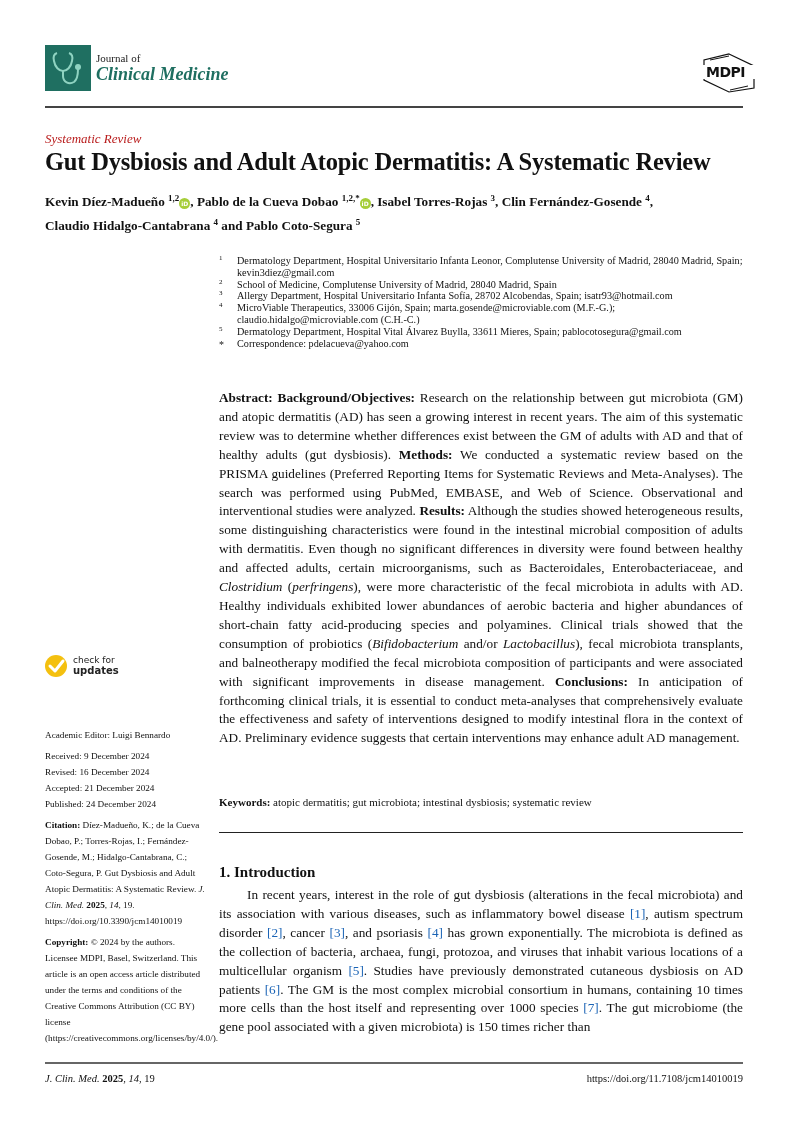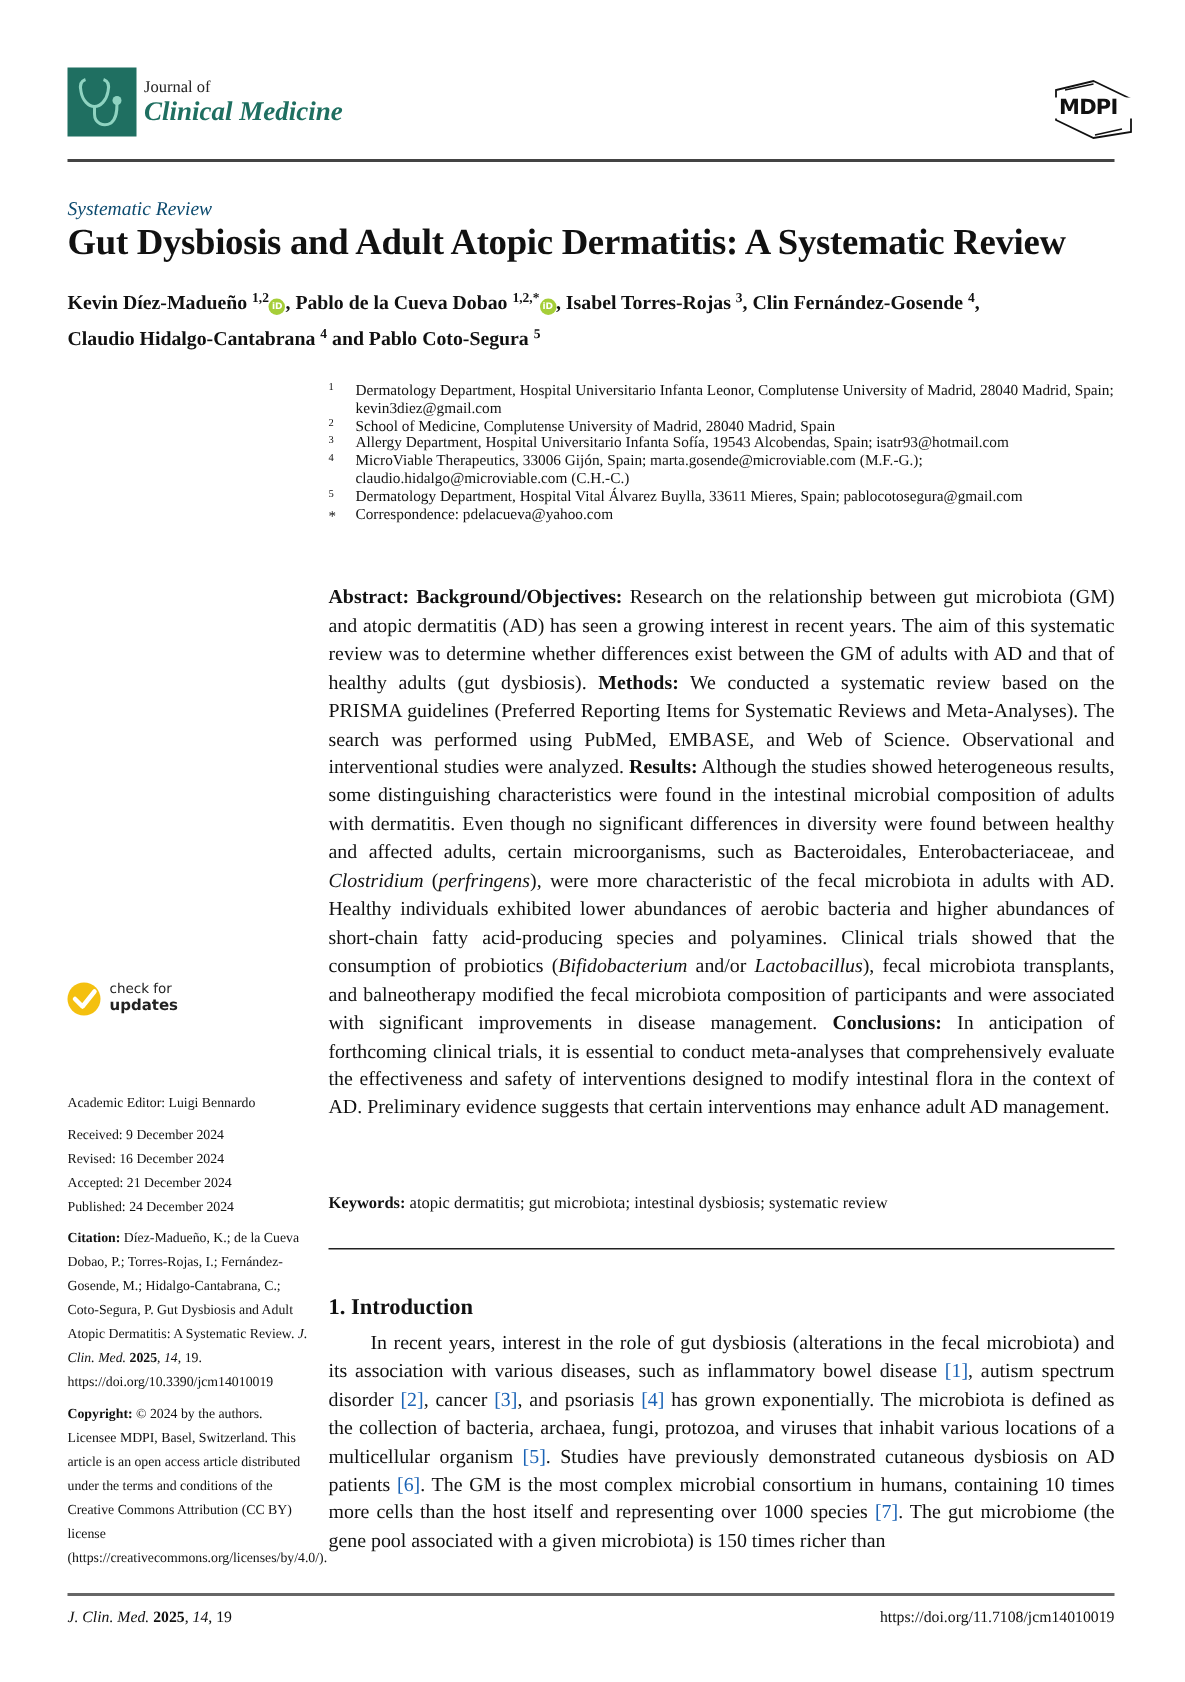--- a/index.html
+++ b/index.html
@@ -8,21 +8,21 @@
 
   
   .journal-logo { position: absolute; left: 45px; top: 45px; width: 46px; height: 46px; background: #1f6f61; }
   .journal-name { position: absolute; left: 96px; top: 52px; font-family: "Liberation Serif", serif; }
   .journal-of { font-size: 11px; color: #222; line-height: 12px; }
   .journal-title { font-size: 18px; font-style: italic; font-weight: bold; color: #1f6f61; line-height: 20px; }
   .mdpi-logo { position: absolute; left: 684px; top: 52px; width: 58px; height: 42px; margin-left: 16px; }
   .header-rule { position: absolute; left: 45px; top: 106px; width: 698px; height: 1.5px; background: #444; }
 
   
-  .article-type { position: absolute; left: 45px; top: 131px; font-family: "Liberation Serif", serif; font-style: italic; font-size: 13px; color: #0c4a6e; }
+  .article-type { position: absolute; left: 45px; top: 131px; font-family: "Liberation Serif", serif; font-style: italic; font-size: 13px; color: #b91c1c; }
   .article-title { position: absolute; left: 45px; top: 148px; font-family: "Liberation Serif", serif; font-weight: bold; font-size: 24.5px; color: #111; letter-spacing: -0.2px; }
   .authors { position: absolute; left: 45px; top: 188px; width: 705px; font-family: "Liberation Serif", serif; font-weight: bold; font-size: 13.2px; line-height: 21px; color: #111; }
   .authors sup { font-size: 9px; font-weight: bold; vertical-align: 5px; }
   .orcid { display: inline-block; width: 11px; height: 11px; border-radius: 50%; background: #a6ce39; color: #fff; font-size: 6px; line-height: 11px; text-align: center; vertical-align: 0px; font-family: "DejaVu Sans", sans-serif; font-weight: bold; }
 
   
   .affils { position: absolute; left: 219px; top: 255px; width: 530px; font-family: "Liberation Serif", serif; font-size: 10.2px; line-height: 11.8px; color: #111; }
   .affil { position: relative; padding-left: 18px; }
   .affil .num { position: absolute; left: 0; top: -2px; font-size: 7px; }
   .affil .star { position: absolute; left: 0; top: 1px; font-size: 10px; }
@@ -91,21 +91,21 @@
   <sup>4</sup><span>, </span><br>
   <span>Claudio Hidalgo-Cantabrana</span>
   <sup>4</sup><span> and </span>
   <span>Pablo Coto-Segura</span>
   <sup>5</sup>
 </div>
 
 <div class="affils">
   <div class="affil"><span class="num">1</span><span>Dermatology Department, Hospital Universitario Infanta Leonor, Complutense University of Madrid, 28040 Madrid, Spain; kevin3diez@gmail.com</span></div>
   <div class="affil"><span class="num">2</span><span>School of Medicine, Complutense University of Madrid, 28040 Madrid, Spain</span></div>
-  <div class="affil"><span class="num">3</span><span>Allergy Department, Hospital Universitario Infanta Sofía, 19543 Alcobendas, Spain; isatr93@hotmail.com</span></div>
+  <div class="affil"><span class="num">3</span><span>Allergy Department, Hospital Universitario Infanta Sofía, 28702 Alcobendas, Spain; isatr93@hotmail.com</span></div>
   <div class="affil"><span class="num">4</span><span>MicroViable Therapeutics, 33006 Gijón, Spain; marta.gosende@microviable.com (M.F.-G.); claudio.hidalgo@microviable.com (C.H.-C.)</span></div>
   <div class="affil"><span class="num">5</span><span>Dermatology Department, Hospital Vital Álvarez Buylla, 33611 Mieres, Spain; pablocotosegura@gmail.com</span></div>
   <div class="affil"><span class="star">*</span><span>Correspondence: pdelacueva@yahoo.com</span></div>
 </div>
 
 <div class="abstract"><b>Abstract:</b> <b>Background/Objectives:</b><span> Research on the relationship between gut microbiota (GM) and atopic dermatitis (AD) has seen a growing interest in recent years. The aim of this systematic review was to determine whether differences exist between the GM of adults with AD and that of healthy adults (gut dysbiosis). </span><b>Methods:</b><span> We conducted a systematic review based on the PRISMA guidelines (Preferred Reporting Items for Systematic Reviews and Meta-Analyses). The search was performed using PubMed, EMBASE, and Web of Science. Observational and interventional studies were analyzed. </span><b>Results:</b><span> Although the studies showed heterogeneous results, some distinguishing characteristics were found in the intestinal microbial composition of adults with dermatitis. Even though no significant differences in diversity were found between healthy and affected adults, certain microorganisms, such as Bacteroidales, Enterobacteriaceae, and </span><i>Clostridium</i><span> (</span><i>perfringens</i><span>), were more characteristic of the fecal microbiota in adults with AD. Healthy individuals exhibited lower abundances of aerobic bacteria and higher abundances of short-chain fatty acid-producing species and polyamines. Clinical trials showed that the consumption of probiotics (</span><i>Bifidobacterium</i><span> and/or </span><i>Lactobacillus</i><span>), fecal microbiota transplants, and balneotherapy modified the fecal microbiota composition of participants and were associated with significant improvements in disease management. </span><b>Conclusions:</b><span> In anticipation of forthcoming clinical trials, it is essential to conduct meta-analyses that comprehensively evaluate the effectiveness and safety of interventions designed to modify intestinal flora in the context of AD. Preliminary evidence suggests that certain interventions may enhance adult AD management.</span></div>
 
 <div class="keywords"><b>Keywords:</b><span> atopic dermatitis; gut microbiota; intestinal dysbiosis; systematic review</span></div>
 <div class="kw-rule"></div>
 

